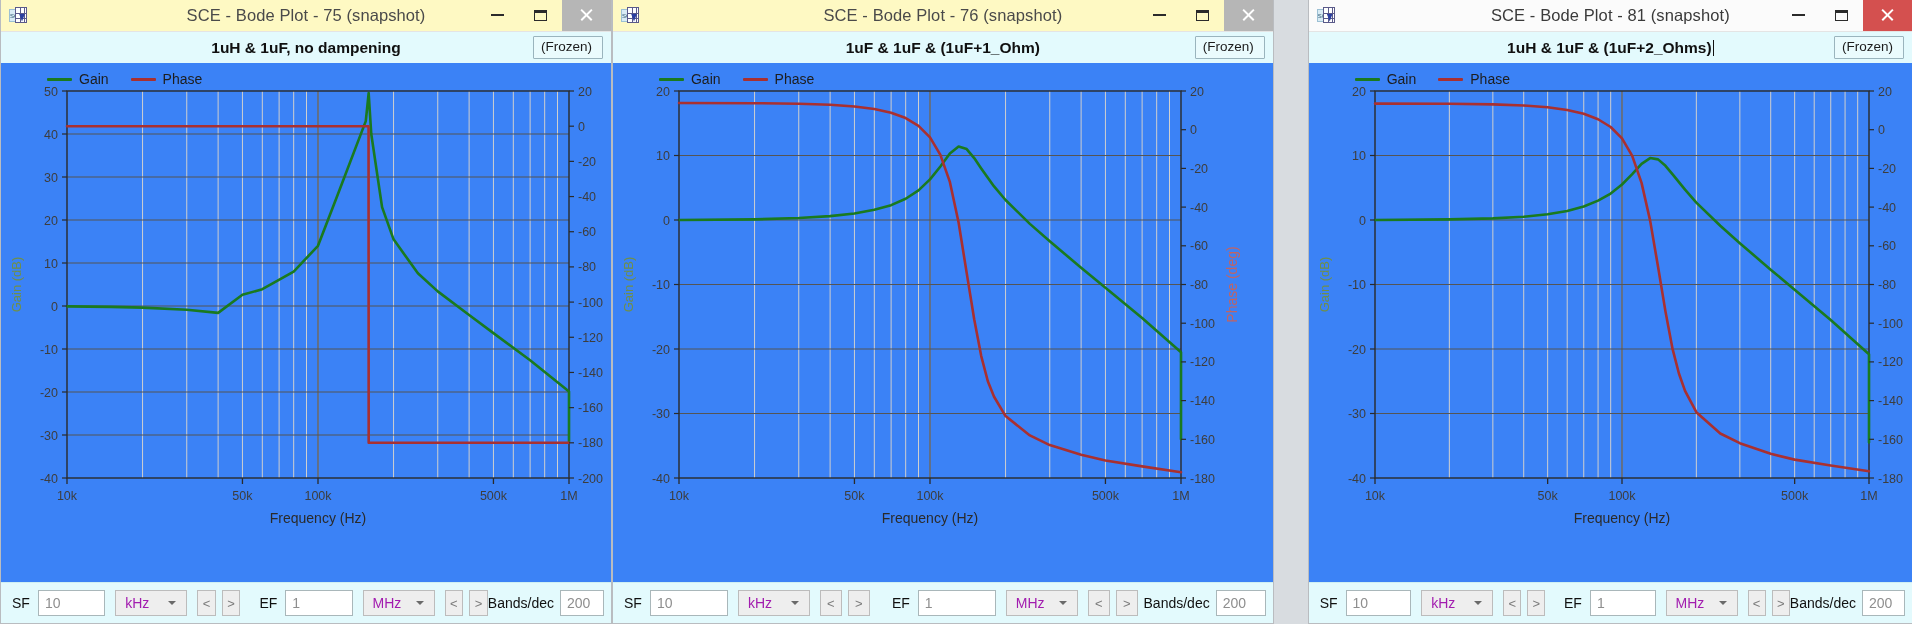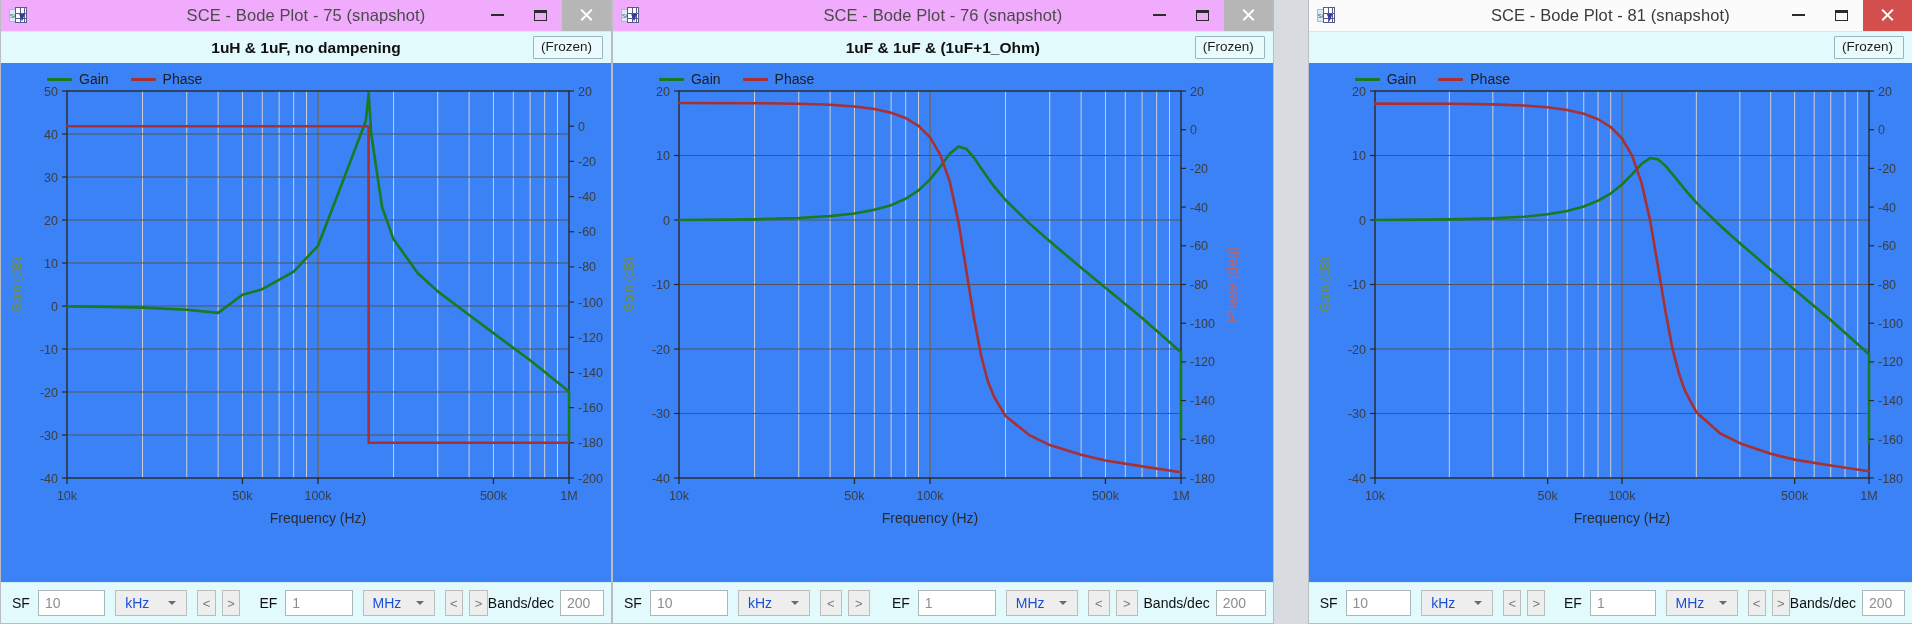--- a/index.html
+++ b/index.html
@@ -23,21 +23,21 @@
     flex-direction: column;
     overflow: hidden;
   }
   .window.w1 { width: 640px; }
   .window.w2 { width: 640px; }
   .window.w3 { width: 632px; border-right: none; }
 
   
   .titlebar {
     height: 32px;
-    background: #f0abfc;
+    background: #fef9c3;
     border-bottom: 1px solid #e4e4e4;
     display: flex;
     align-items: center;
     flex: 0 0 32px;
     position: relative;
   }
   .window.w3 .titlebar { background: #fbfbfb; }
   .app-icon {
     width: 18px; height: 18px;
     margin-left: 8px; margin-right: 6px;
@@ -175,21 +175,21 @@
     padding: 0 6px;
     width: 78px;
   }
   .tb-input.bands { width: 50px; }
   .tb-select {
     height: 26px;
     margin-left: 10px;
     border: 1px solid #bcbcbc;
     background: #eeeeee;
     font-size: 14px;
-    color: #1d4ed8;
+    color: #a21caf;
     display: flex;
     align-items: center;
     padding: 0 10px 0 9px;
     min-width: 72px;
     justify-content: space-between;
     gap: 8px;
   }
   .tb-select .chev {
     width: 0; height: 0;
     border-left: 4px solid transparent;
@@ -527,20 +527,21 @@
           </div>
           <div class="wb maximize" title="Maximize">
             <span class="gl"></span>
           </div>
           <div class="wb close" title="Close">
             <span class="gl"></span>
           </div>
         </div>
       </div>
       <div class="captionbar">
+        <div class="caption-title">1uH &amp; 1uF &amp; (1uF+2_Ohms)<span class="caret"></span></div>
         <div class="frozen-btn">(Frozen)</div>
       </div>
       <div class="plotwrap">
         <div class="legend">
           <div class="entry">
             <span class="swatch" style="background: rgb(26, 122, 31);"></span>
             <span>Gain</span>
           </div>
           <div class="entry">
             <span class="swatch" style="background: rgb(169, 48, 48);"></span>

